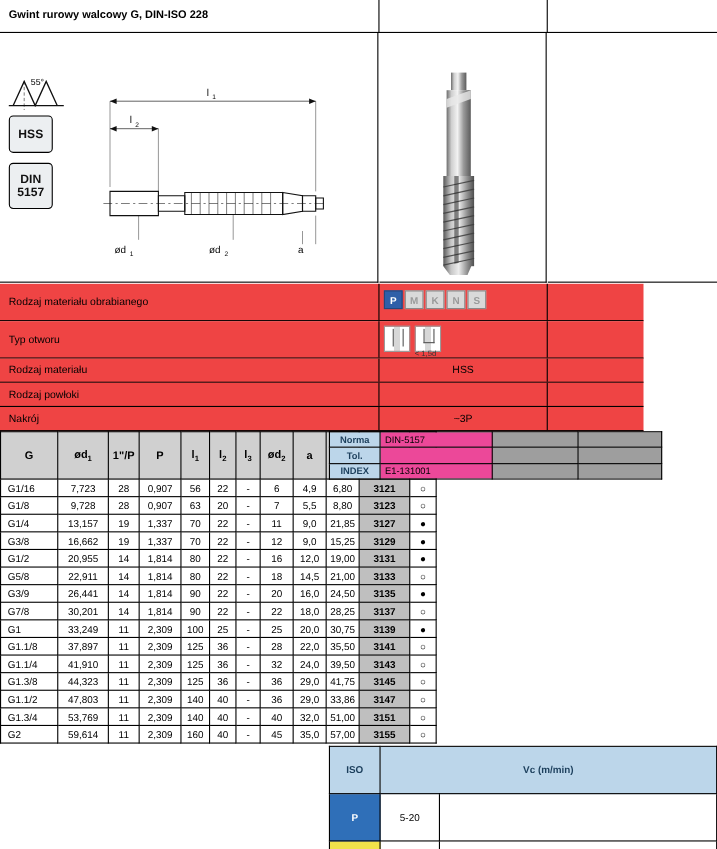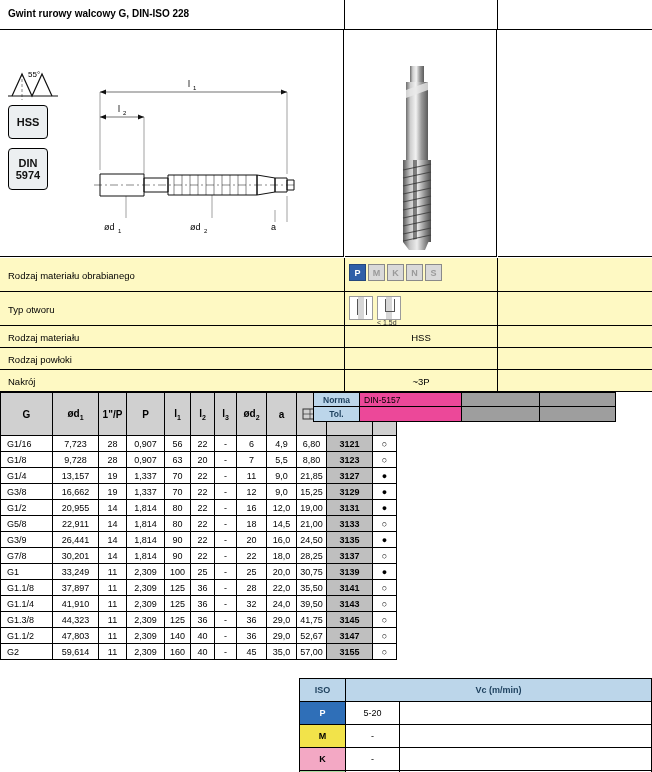--- a/index.html
+++ b/index.html
@@ -65,23 +65,23 @@
     display: flex; align-items: center; justify-content: center;
     line-height: 1.1;
   }
   #badge-hss { left: 8px; top: 75px; width: 40px; height: 34px; }
   #badge-din { left: 8px; top: 118px; width: 40px; height: 42px; flex-direction: column; }
 
   .angle-label { position: absolute; left: 28px; top: 40px; font-size: 8px; }
 
   
   .prow {
-    position: absolute; left: 0; width: 652px;
+    position: absolute; left: 0; width: 585px;
     border-bottom: 1px solid #000;
-    background: #fef9c3;
+    background: #ef4444;
   }
   .prow .lbl {
     position: absolute; left: 8px; top: 50%;
     transform: translateY(-50%);
     font-size: 9.5px;
   }
   .prow .cell-div1 { position:absolute; left:344px; top:0; width:1px; height:100%; background:#000; }
   .prow .cell-div2 { position:absolute; left:497px; top:0; width:1px; height:100%; background:#000; }
   .prow .val {
     position: absolute; left: 345px; width: 152px; top: 50%;
@@ -141,21 +141,21 @@
   }
   .dtable td.firstcol { text-align: left; padding-left: 6px; }
   .dtable td.idx {
     background: #bfbfbf; font-weight: bold; color: #000;
   }
   .dtable td.dot { width: 22px; }
   .sub { font-size: 7px; vertical-align: sub; }
 
   
   .normblock {
-    position: absolute; left: 313px; top: 392px;
+    position: absolute; left: 299px; top: 392px;
     border-collapse: collapse; font-size: 8.5px; border-radius: 11px;
   }
   .normblock td {
     border: 1px solid #000; height: 14.3px; padding: 0 4px;
     background: #ec4899;
   }
   .normblock td.key {
     background: #bcd6ea; width: 46px; text-align: center; font-weight: bold; color:#1c3f5c;
   }
   .normblock td.val { width: 102px; text-align: left; }
@@ -164,21 +164,21 @@
 
   
   .isotable {
     position: absolute; left: 299px; top: 678px;
     border-collapse: collapse; font-size: 9px;
   }
   .isotable td, .isotable th {
     border: 1px solid #000;
     height: 15px;
     text-align: center;
-    padding: 6px 3px;
+    padding: 16px 3px;
   }
   .isotable .c-head { background:#bcd6ea; font-weight:bold; width:46px; color:#1c3f5c; }
   .isotable .c-vc   { background:#bcd6ea; font-weight:bold; color:#1c3f5c;margin-top:20px; }
   .isotable .c-P { background:#2f6fb8; color:#fff; font-weight:bold; }
   .isotable .c-M { background:#f2e34a; font-weight:bold; }
   .isotable .c-K { background:#f3a8c4; font-weight:bold; }
   .isotable .c-N { background:#a9dca0; font-weight:bold; }
   .isotable .c-S { background:#f3b46a; font-weight:bold; }
   .isotable .v { width: 54px; margin-left: 15px; }
   .isotable .rest { width: 252px; }
@@ -204,21 +204,21 @@
       <line x1="2" y1="32" x2="52" y2="32" stroke="#111" stroke-width="1"></line>
       <line x1="16" y1="10" x2="16" y2="36" stroke="#111" stroke-width="0.5" stroke-dasharray="3,2"></line>
     </svg>
     <div class="angle-label">55°</div>
 
     <div class="badge" id="badge-hss">
       <span>HSS</span>
     </div>
     <div class="badge" id="badge-din">
       <span>DIN</span>
-      <span>5974</span>
+      <span>5157</span>
     </div>
 
     <svg width="250" height="185" style="position:absolute;left:82px;top:40px;">
 
       <line x1="12" y1="115" x2="215" y2="115" stroke="#111" stroke-width="0.5" stroke-dasharray="8,3,2,3"></line>
 
       <path d="M18,104 L18,126 L62,126 L62,104 Z" fill="none" stroke="#111" stroke-width="1"></path>
 
       <path d="M62,108 L62,122 L86,122 L86,108 Z" fill="none" stroke="#111" stroke-width="1"></path>
 
@@ -561,22 +561,36 @@
         <tr>
           <td class="firstcol">G1.1/2</td>
           <td>47,803</td>
           <td>11</td>
           <td>2,309</td>
           <td>140</td>
           <td>40</td>
           <td>-</td>
           <td>36</td>
           <td>29,0</td>
-          <td>52,67</td>
+          <td>33,86</td>
           <td class="idx">3147</td>
+          <td class="dot">○</td>
+        </tr>
+        <tr>
+          <td class="firstcol">G1.3/4</td>
+          <td>53,769</td>
+          <td>11</td>
+          <td>2,309</td>
+          <td>140</td>
+          <td>40</td>
+          <td>-</td>
+          <td>40</td>
+          <td>32,0</td>
+          <td>51,00</td>
+          <td class="idx">3151</td>
           <td class="dot">○</td>
         </tr>
         <tr>
           <td class="firstcol">G2</td>
           <td>59,614</td>
           <td>11</td>
           <td>2,309</td>
           <td>160</td>
           <td>40</td>
           <td>-</td>
@@ -596,20 +610,26 @@
       <td class="val">DIN-5157</td>
       <td class="blank1"></td>
       <td class="blank2"></td>
     </tr>
     <tr>
       <td class="key">Tol.</td>
       <td class="val"></td>
       <td class="blank1"></td>
       <td class="blank2"></td>
     </tr>
+    <tr>
+      <td class="key">INDEX</td>
+      <td class="val">E1-131001</td>
+      <td class="blank1"></td>
+      <td class="blank2"></td>
+    </tr>
   </tbody>
     </table>
 
   <table class="isotable">
     <tbody>
         <tr>
       <td class="c-head">ISO</td>
       <td class="c-vc rest" colspan="2">Vc (m/min)</td>
     </tr>
     <tr>

